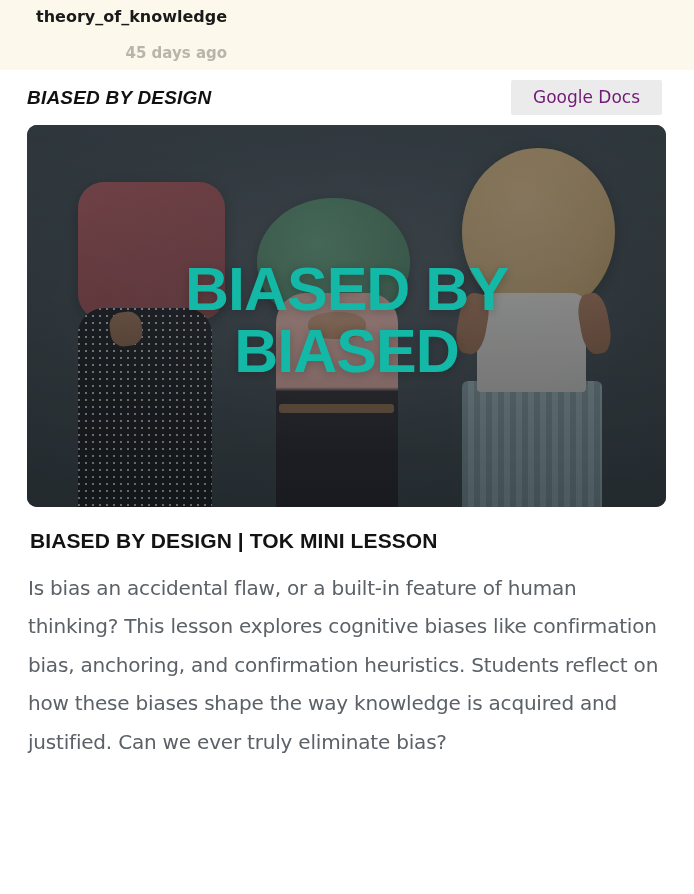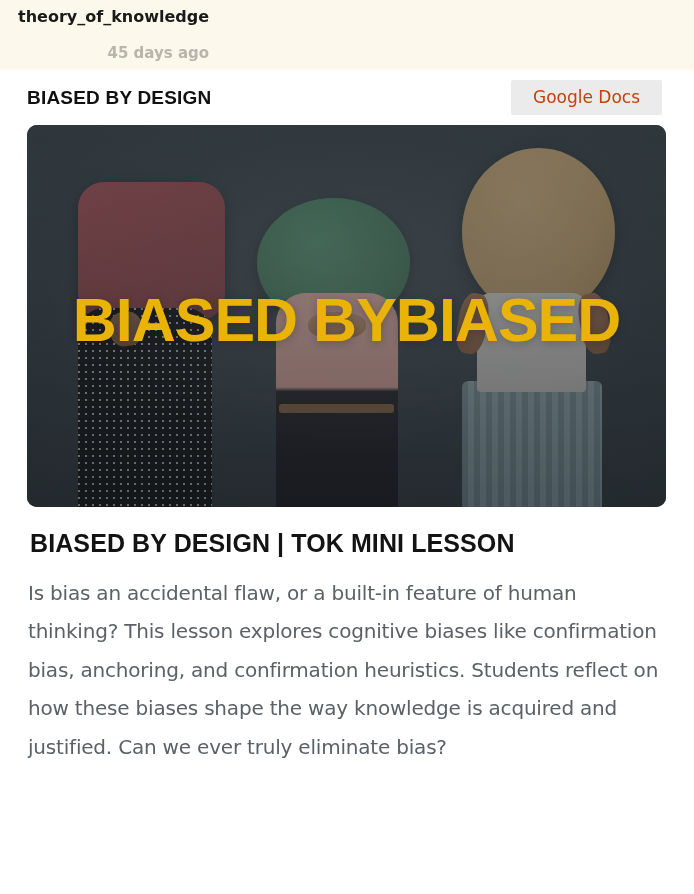--- a/index.html
+++ b/index.html
@@ -57,20 +57,21 @@
     text-align: right;
     line-height: 1.25;
   }
   .course-name {
     font-family: "DejaVu Sans", sans-serif;
     font-size: 16px;
     font-weight: 700;
     color: #1a1a1a;
     letter-spacing: 0px;
     white-space: nowrap;
+    margin-left: 18px;
   }
   .timestamp {
     font-family: "DejaVu Sans", sans-serif;
     font-size: 15px;
     font-weight: 700;
     color: #b9b5ac;
     margin-top: 17px;
     white-space: nowrap;
   }
 
@@ -82,24 +83,25 @@
     display: flex;
     align-items: center;
     justify-content: space-between;
   }
   .doc-title {
     font-family: "Liberation Sans", sans-serif;
     font-size: 19px;
     font-weight: 700;
     color: #111111;
     letter-spacing: 0.2px;
+    font-style: italic;
   }
   .source-badge {
     background: #ebebeb;
-    color: #c2410c;
+    color: #701a75;
     font-family: "DejaVu Sans", sans-serif;
     font-size: 17px;
     font-weight: 400;
     padding: 7px 22px 8px 22px;
     border-radius: 2px;
     white-space: nowrap;
   }
 
   
   .thumb-wrap {
@@ -263,39 +265,39 @@
   .scene-overlay {
     position: absolute;
     inset: 0;
     background: rgba(30,38,42,0.30);
   }
 
   .overlay-title {
     position: absolute;
     inset: 0;
     display: flex;
-    flex-direction: row;
+    flex-direction: column;
     align-items: center;
     justify-content: center;
-    color: #eab308;
+    color: #14b8a6;
     font-family: "Liberation Sans", sans-serif;
     font-weight: 700;
     font-size: 61px;
     line-height: 1.02;
     letter-spacing: -1px;
     text-align: center;
     text-shadow: 0 2px 10px rgba(0,0,0,0.22);
     padding-top: 8px;
   }
 
   
   .caption {
     margin: 22px 28px 0 30px;
     font-family: "Liberation Sans", sans-serif;
-    font-size: 25px;
+    font-size: 21px;
     font-weight: 700;
     color: #131313;
     letter-spacing: 0.1px;
   }
 
   .body-text {
     margin: 16px 30px 0 28px;
     font-family: "DejaVu Sans", sans-serif;
     font-size: 20px;
     line-height: 1.92;

